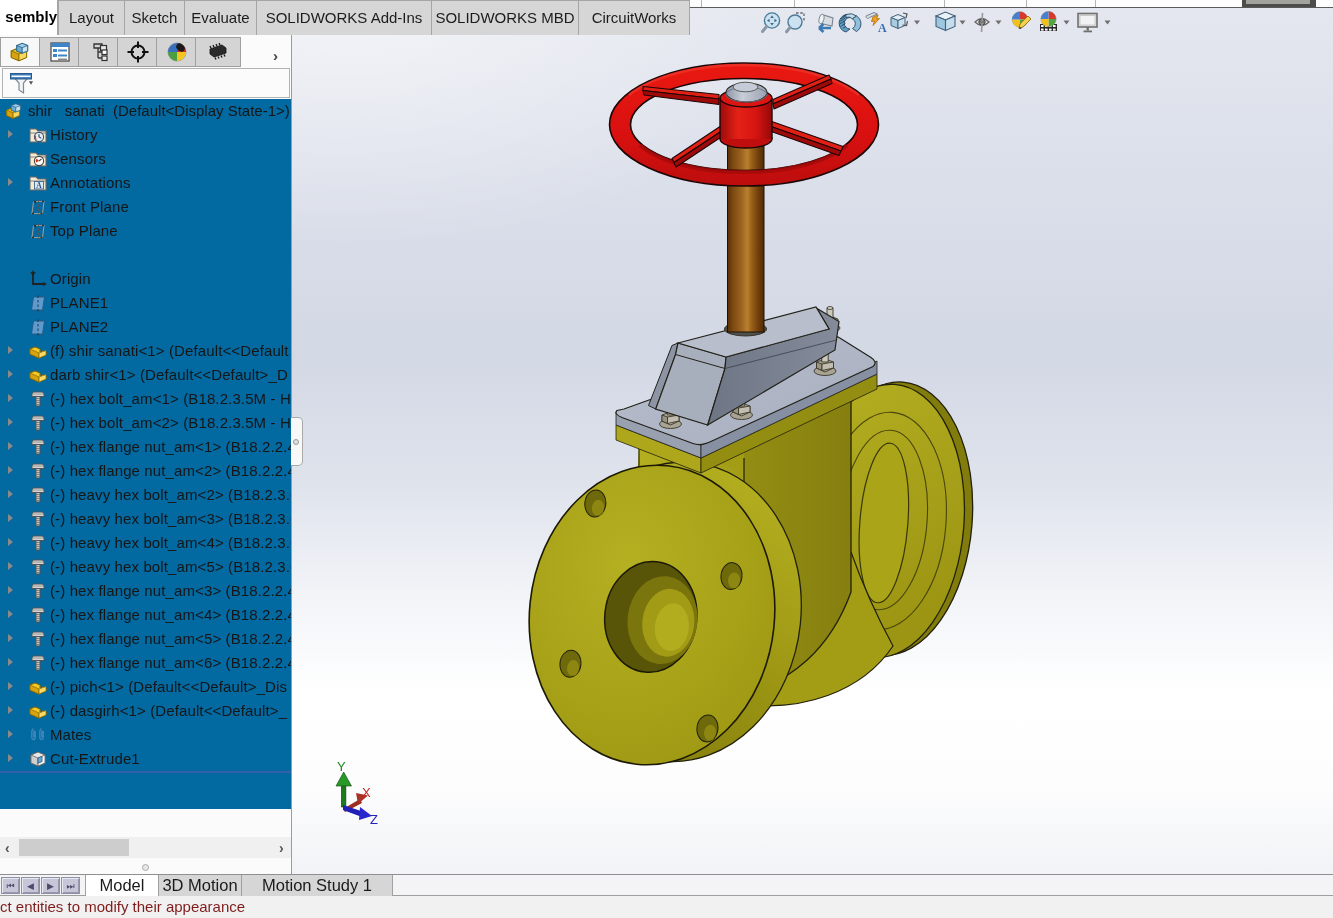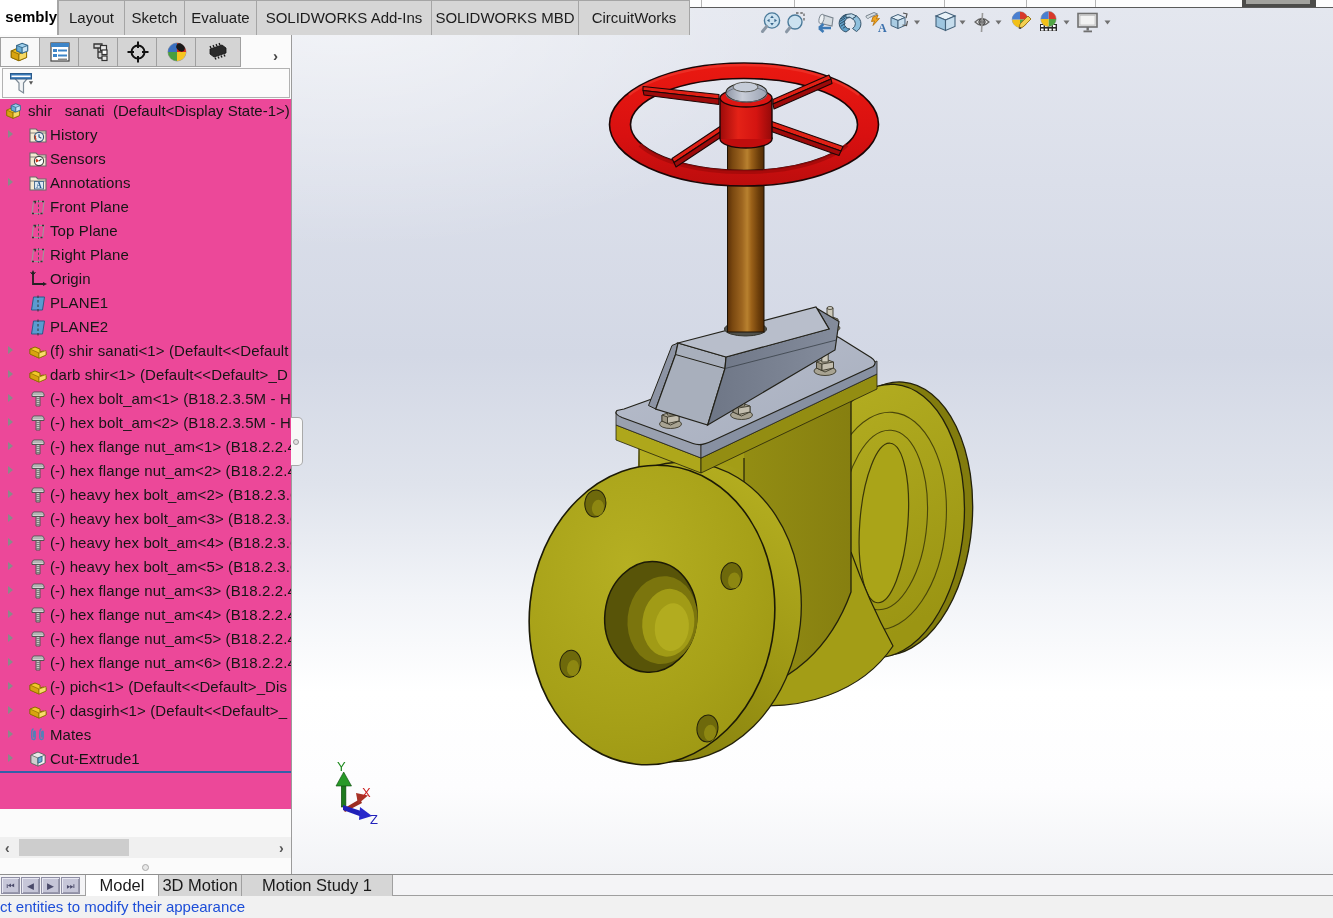--- a/index.html
+++ b/index.html
@@ -21,21 +21,21 @@
   #wbtn { left:1242px; top:0; width:74px; height:7px; background:#4c4c4a; }
   #wbtn .inner { position:absolute; left:4px; top:0px; width:64px; height:4px; background:#a2a29e; }
 
   
   #panel { left:0; top:35px; width:292px; height:839px; background:#fbfbfb; border-right:1px solid #9b9b9b; }
   #ptabs { position:absolute; left:0; top:2px; width:241px; height:30px; background:#d4d4d4; border:1px solid #a0a0a0; }
   .pcell { position:absolute; top:0; width:39px; height:28px; border-right:1px solid #a0a0a0; }
   .pcell.active { background:#f8f8f8; }
   #parrow { position:absolute; left:273px; top:12px; width:12px; height:14px; color:#444; font-size:15px; font-weight:bold; }
   #filter { position:absolute; left:2px; top:33px; width:288px; height:30px; background:#fbfbfb; border:1px solid #b2b2b2; }
-  #tree { position:absolute; left:0; top:64px; width:291px; height:710px; background:#ec4899;padding-left:7px; }
+  #tree { position:absolute; left:0; top:64px; width:291px; height:710px; background:#0369a1;padding-left:7px; }
   .trow { position:absolute; left:0; width:291px; height:24px; font-size:15px; color:#161616; white-space:nowrap; overflow:hidden; }
   .trow .lbl { position:absolute; left:50px; top:0; line-height:24px; letter-spacing:0.12px; }
   .trow .lbl0 { position:absolute; left:28px; top:0; line-height:24px; }
   .arr { position:absolute; left:8px; top:7px; width:0; height:0;
     border-left:5px solid #8a8a8a; border-top:4.5px solid transparent; border-bottom:4.5px solid transparent; }
   .ticon { position:absolute; left:28px; top:2px; width:20px; height:20px; }
   #bluebar { position:absolute; left:0px; top:736px; width:291px; height:2px; background:#335fa8; }
   #hscroll { position:absolute; left:0; top:802px; width:291px; height:21px; background:#f0f0f0; }
   #hthumb { position:absolute; left:19px; top:2px; width:110px; height:17px; background:#cdcdcd; }
   .sarr { position:absolute; top:3px; font-size:14px; color:#555; font-weight:bold; }
@@ -43,21 +43,21 @@
   #splitter { position:absolute; left:291px; top:417px; width:12px; height:49px; background:#f8f8f8; border:1px solid #a9a9a9; border-left:none; border-radius:0 5px 5px 0; }
   #splitter .dot { position:absolute; left:2px; top:21px; width:6px; height:6px; border-radius:50%; background:#e0e0e0; border:1px solid #999; }
 
   
   #btabs { left:0; top:874px; width:1333px; height:22px; background:#f4f4f6; border-top:1px solid #8f8f8f; border-bottom:1px solid #9f9f9f; }
   .btab { position:absolute; top:0px; height:21px; background:#d6d6d6; border-right:1px solid #a0a0a0; border-left:1px solid #a0a0a0;
     font-size:16.5px; color:#1a1a1a; text-align:center; line-height:20px; }
   .btab.active { background:#ffffff; font-weight:normal; }
   .mbtn { position:absolute; top:2px; width:19px; height:17px; background:#c6c6d8; border:1px solid #8f8fa5;
     box-shadow:inset 1px 1px 0 #e8e8f2, inset -1px -1px 0 #9898ac; color:#4a4a6a; font-size:9px; text-align:center; line-height:16px; }
-  #status { left:0; top:896px; width:1333px; height:22px; background:#f1f1f1; font-size:15px; color:#1d4ed8; line-height:21px; }
+  #status { left:0; top:896px; width:1333px; height:22px; background:#f1f1f1; font-size:15px; color:#7f1d1d; line-height:21px; }
 </style>
 </head>
 <body>
 
 <svg width="0" height="0" style="position:absolute">
 <defs>
 
   <g id="ic-asm">
     <path d="M3 10 L10 7 L17 10 L17 16 L10 19 L3 16 Z" fill="#f0c020" stroke="#8a6a00" stroke-width="1"></path>
     <path d="M3 10 L10 13 L10 19 L3 16 Z" fill="#d8a410" stroke="#8a6a00" stroke-width="0.8"></path>
@@ -539,26 +539,20 @@
           <use href="#ic-plane"></use>
         </svg>
         <span class="lbl">Front Plane</span>
       </div>
     <div class="trow" style="top:120px">
         <svg class="ticon" width="20" height="20" viewBox="0 0 20 20">
           <use href="#ic-plane"></use>
         </svg>
         <span class="lbl">Top Plane</span>
       </div>
-    <div class="trow" style="top:144px">
-        <svg class="ticon" width="20" height="20" viewBox="0 0 20 20">
-          <use href="#ic-plane"></use>
-        </svg>
-        <span class="lbl">Right Plane</span>
-      </div>
     <div class="trow" style="top:168px">
         <svg class="ticon" width="20" height="20" viewBox="0 0 20 20">
           <use href="#ic-orig"></use>
         </svg>
         <span class="lbl">Origin</span>
       </div>
     <div class="trow" style="top:192px">
         <svg class="ticon" width="20" height="20" viewBox="0 0 20 20">
           <use href="#ic-bplane"></use>
         </svg>

